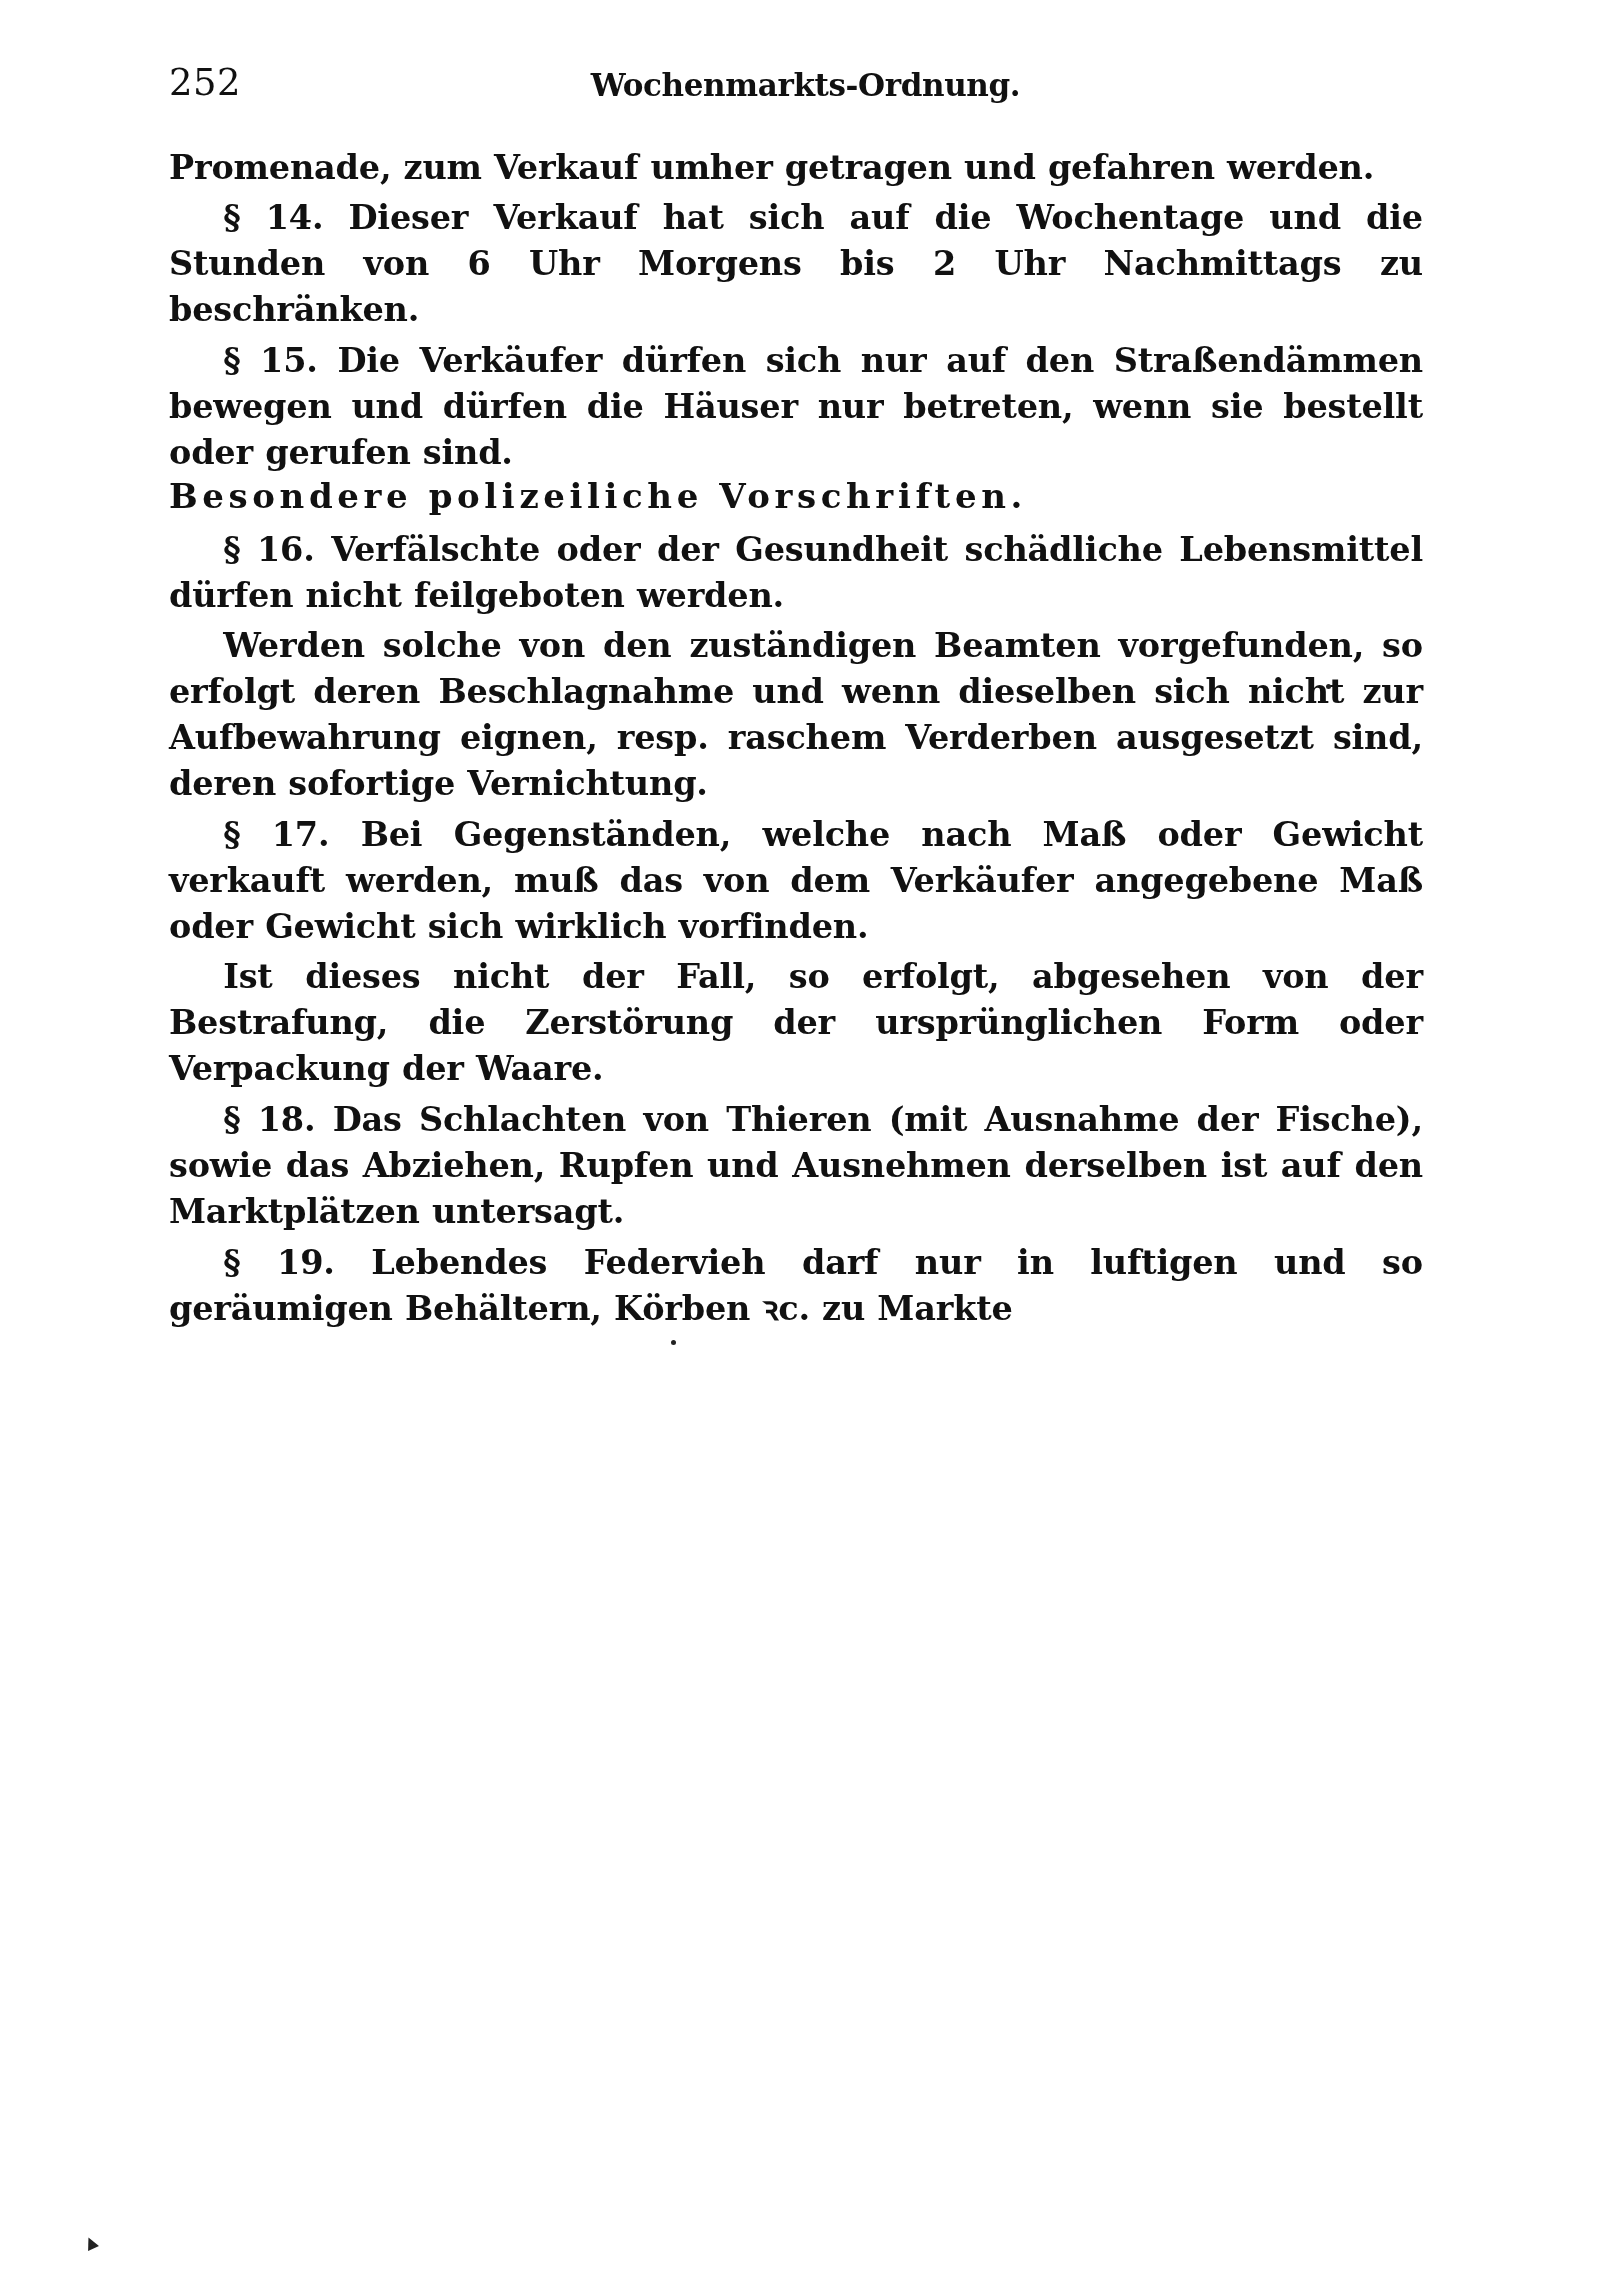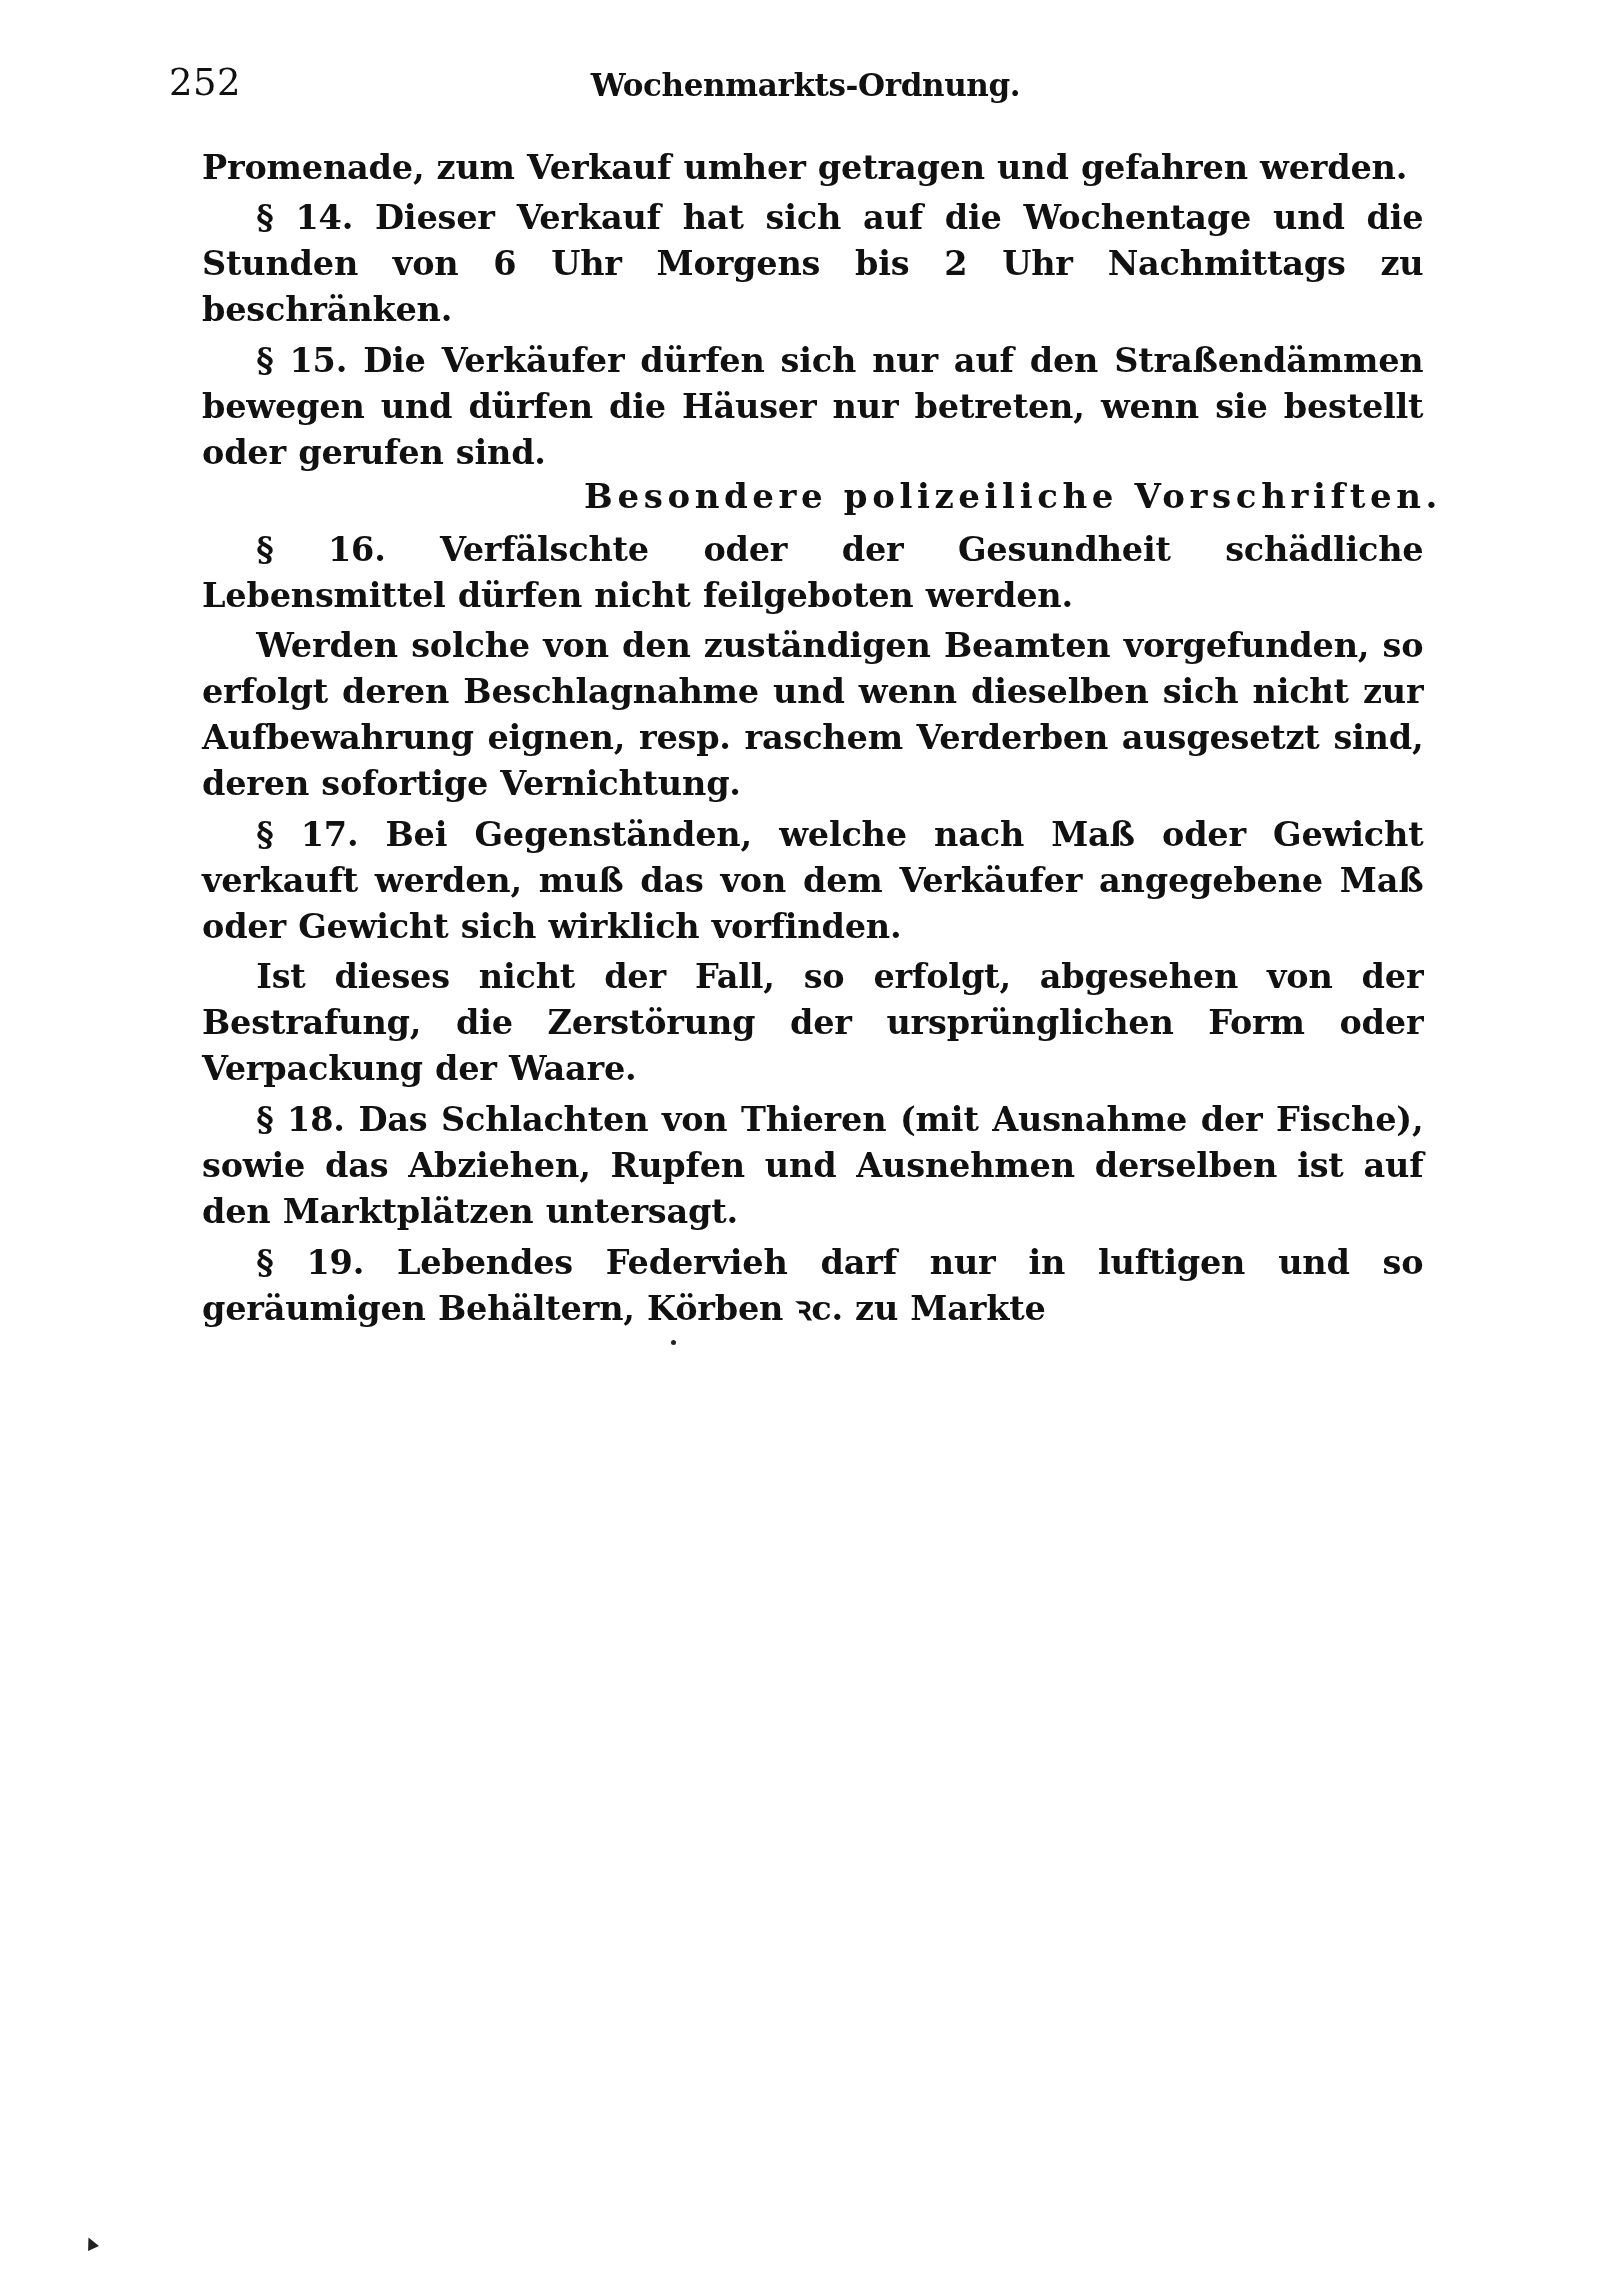--- a/index.html
+++ b/index.html
@@ -55,21 +55,20 @@
     letter-spacing: -0.4px;
     
     transform: scaleX(0.97);
   }
 
   
   .body-text {
     margin-top: 13.7px;
     font-size: 34px;
     line-height: 1.0;
-    margin-left: 33px;
   }
   p.para {
     margin: 0 0 4.6px 0;
     text-align: justify;
     text-justify: inter-word;
     font-size: 34px;
     line-height: 46px;
     font-weight: 700;
     letter-spacing: -0.2px;
     word-spacing: 0.8px;
@@ -84,21 +83,21 @@
   
   .section-head {
     text-align: center;
     font-size: 35px;
     font-weight: 700;
     margin: 17px 0 4.6px 0;
     letter-spacing: 0.4px;
     font-family: "DejaVu Serif", serif;
   }
   .section-sub {
-    text-align: right;
+    text-align: left;
     font-size: 34px;
     font-weight: 700;
     margin: 3px 0 12.2px 0;
     letter-spacing: 4.6px;
     font-family: "DejaVu Serif", serif;
   }
 
   
   .mark {
     position: absolute;

